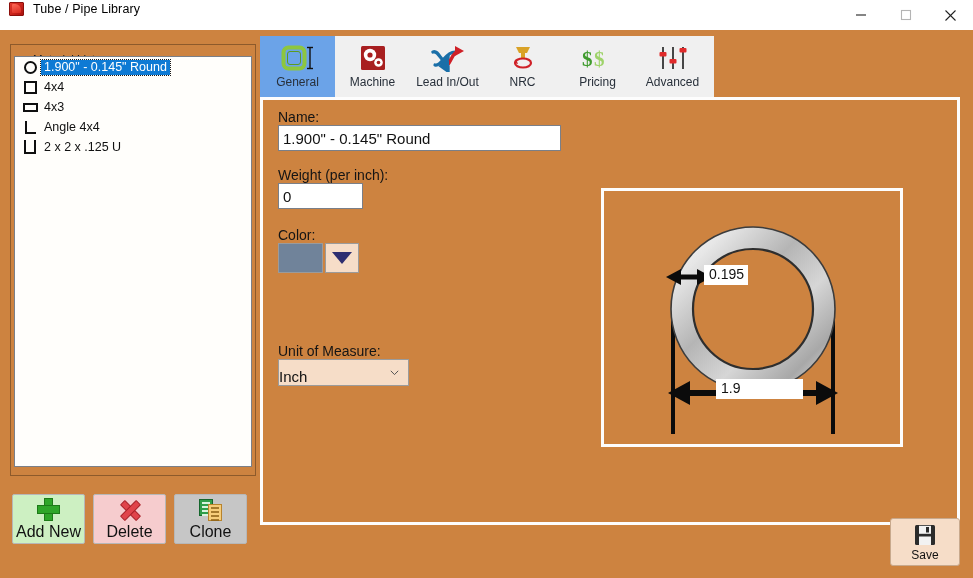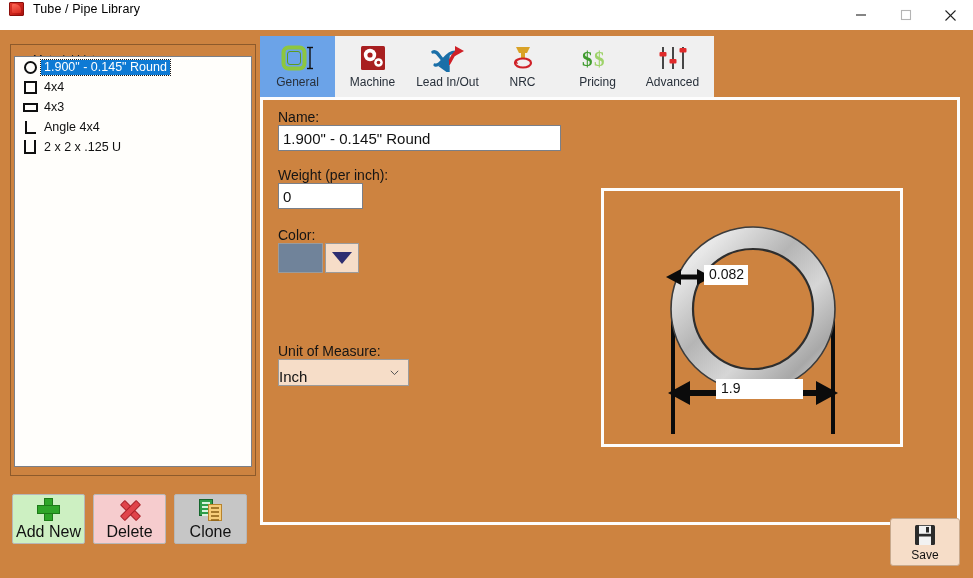--- a/index.html
+++ b/index.html
@@ -604,21 +604,21 @@
           <path d="M62 86 L77 78 L77 94 Z" fill="#0b0b0b"></path>
           <path d="M108 86 L93 78 L93 94 Z" fill="#0b0b0b"></path>
 
           <g stroke="#0b0b0b" stroke-width="6">
             <line x1="78" y1="202" x2="220" y2="202"></line>
           </g>
           <path d="M64 202 L86 190 L86 214 Z" fill="#0b0b0b"></path>
           <path d="M234 202 L212 190 L212 214 Z" fill="#0b0b0b"></path>
         </svg>
 
-        <div class="dim-box" style="left:100px; top:74px;">0.082</div>
+        <div class="dim-box" style="left:100px; top:74px;">0.195</div>
         <div class="dim-box" style="left:112px; top:188px; width:78px;">1.9</div>
       </div>
 
     </div>
 
     <div class="footer-btns">
       <div class="foot-btn">
         <span class="ico">
           <svg width="22" height="22" viewBox="0 0 22 22">
             <rect x="1" y="1" width="20" height="20" rx="1.5" fill="#2b2b2b"></rect>

